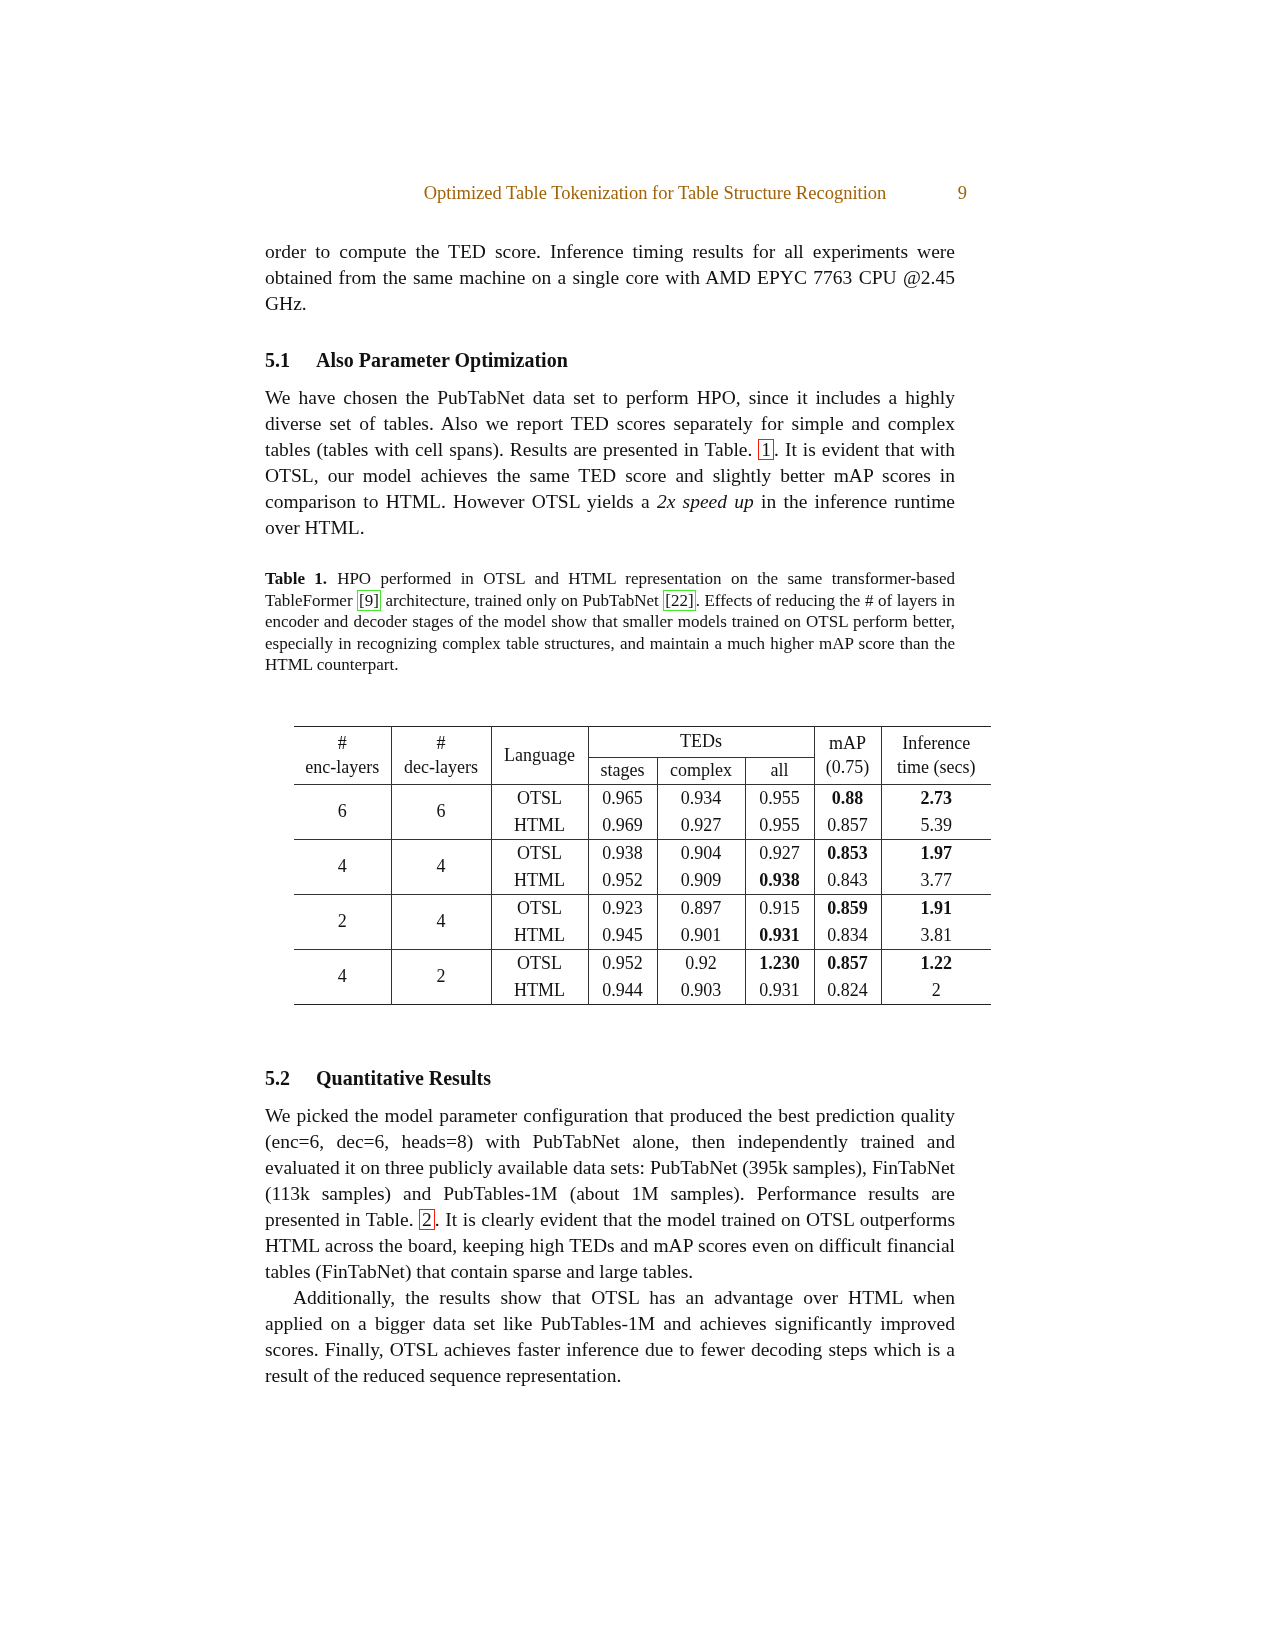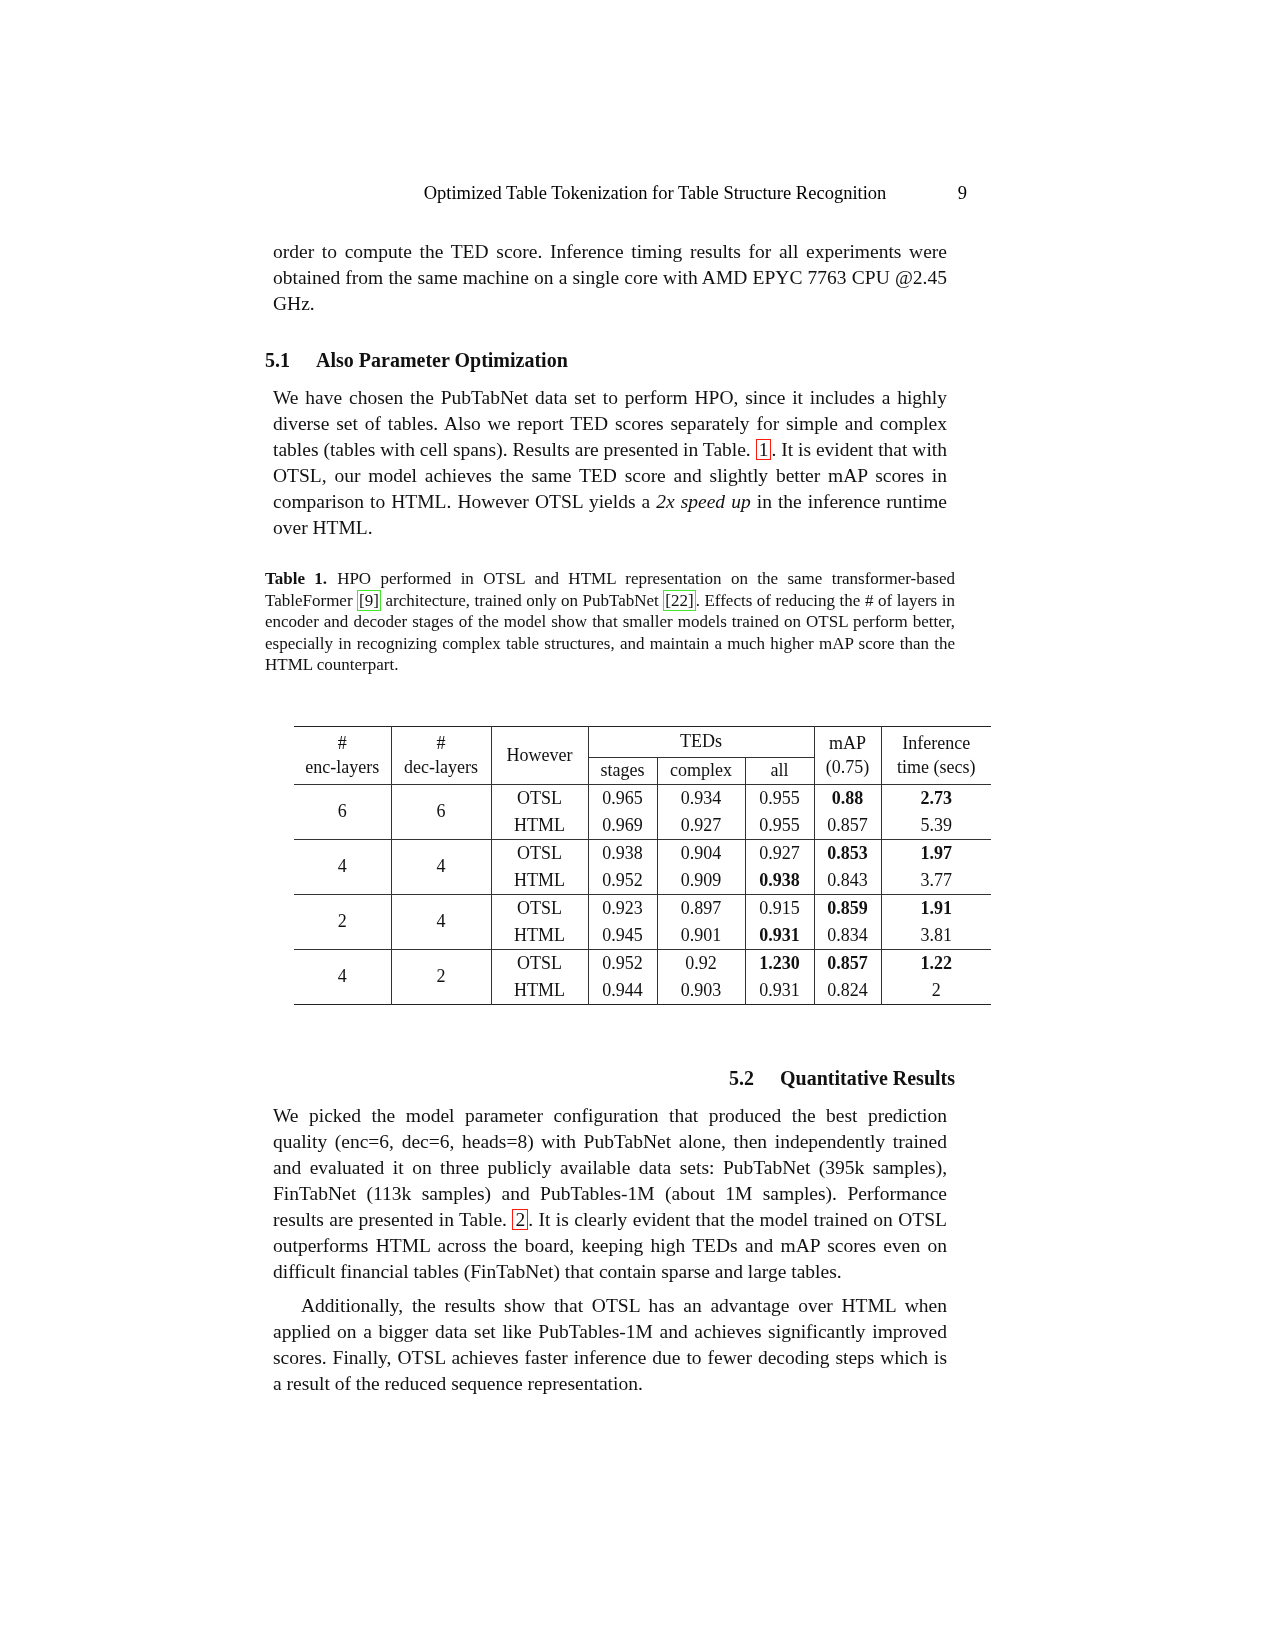--- a/index.html
+++ b/index.html
@@ -6,39 +6,39 @@
   body{
     width:1275px;height:1650px;background:#ffffff;color:#111;
     font-family:"Liberation Serif","DejaVu Serif",serif;
     position:relative;overflow:hidden;
   }
   .page{
     position:absolute;left:265px;top:183px;width:690px;
   }
   
   .running-head{
-    position:relative;height:24px;font-size:18.5px;color:#000000;
+    position:relative;height:24px;font-size:18.5px;color:#a16207;
   }
   .running-head .rh-title{
     display:block;text-align:center;padding-left:90px;
   }
   .running-head .rh-page{
     position:absolute;right:-12px;top:0;
   }
   
   .para{
-    font-size:19.5px;line-height:26px;text-align:justify;margin:8px;
+    font-size:19.5px;line-height:26px;text-align:justify;margin:0;
   }
   .p-intro{margin-top:32px;}
   .sec-head{
     font-weight:bold;font-size:20px;margin:0;display:flex;
   }
   .sec-head .sec-num{margin-right:26px;}
   .h-51{margin-top:32px;}
-  .h-52{margin-top:62px;justify-content:flex-end;}
+  .h-52{margin-top:62px;}
   .sec-para{margin-top:13px;}
   .para2{margin-top:0;text-indent:28px;}
   .it{font-style:italic;}
   
   .refbox{
     border:1.5px solid #ff1a0d;padding:0 2px;display:inline-block;line-height:19px;
   }
   .citebox{
     border:1.5px solid #46e62e;padding:0 1px;display:inline-block;line-height:19px;
   }
@@ -107,21 +107,21 @@
       <thead>
         <tr class="hr1">
           <th rowspan="2" class="two-line">
             <span>#</span>
             <span>enc-layers</span>
           </th>
           <th rowspan="2" class="bl two-line">
             <span>#</span>
             <span>dec-layers</span>
           </th>
-          <th rowspan="2" class="bl">However</th>
+          <th rowspan="2" class="bl">Language</th>
           <th colspan="3" class="bl teds-span">TEDs</th>
           <th rowspan="2" class="bl two-line">
             <span>mAP</span>
             <span>(0.75)</span>
           </th>
           <th rowspan="2" class="bl two-line">
             <span>Inference</span>
             <span>time (secs)</span>
           </th>
         </tr>

